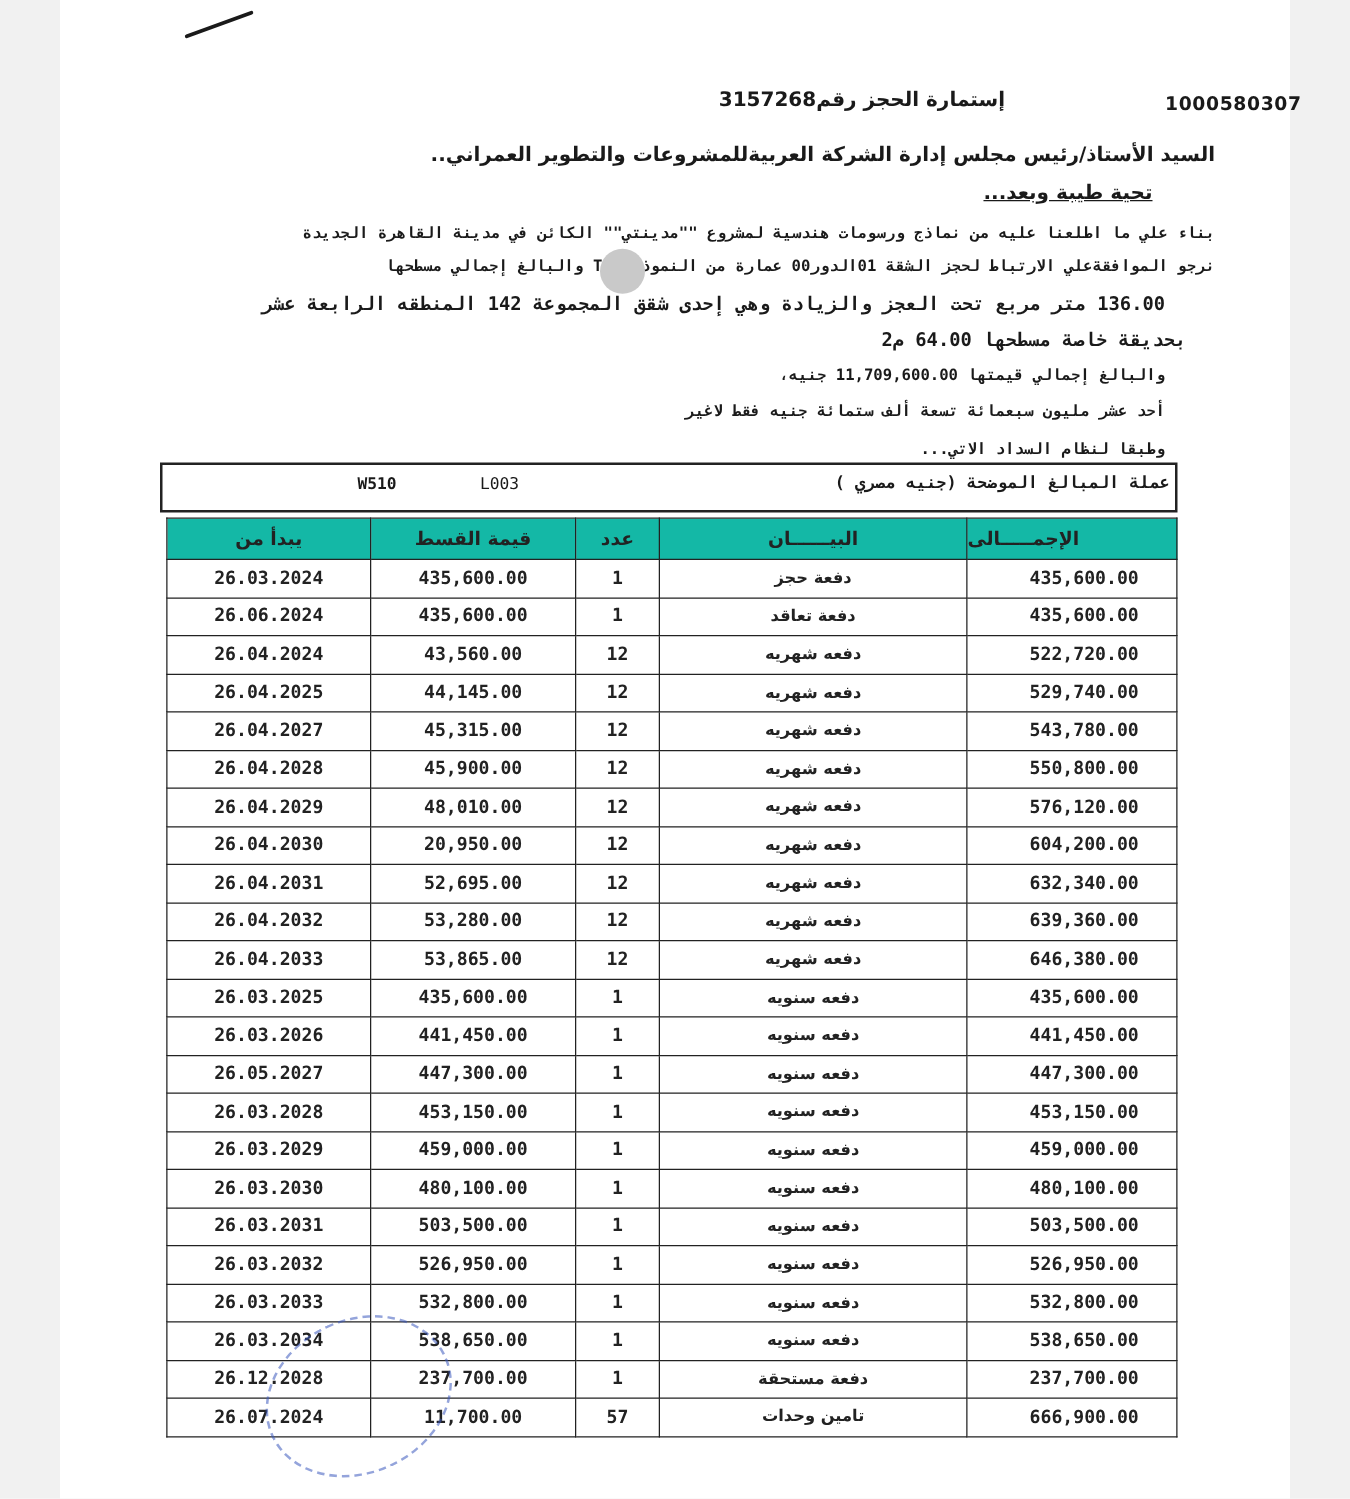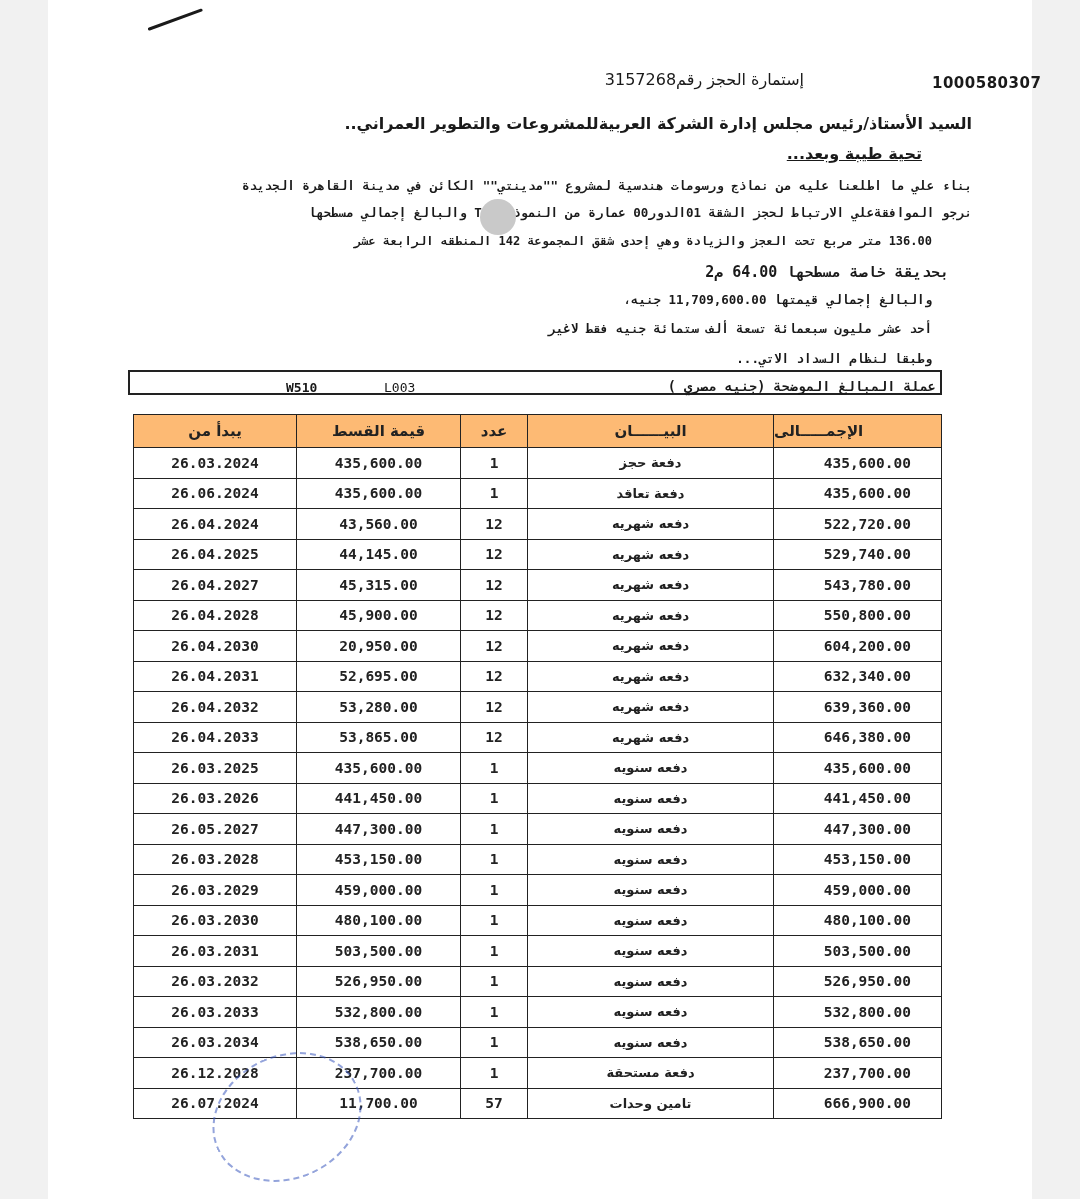--- a/index.html
+++ b/index.html
@@ -19,62 +19,62 @@
     background:#1a1a1a; border-radius:2px;
     transform:rotate(-20deg); transform-origin:left center;
   }
   .ref-no {
     position:absolute; left:884px; top:74px;
     font-family:"DejaVu Sans", sans-serif; font-size:15px; font-weight:bold; letter-spacing:0.5px;
   }
   .form-title {
     position:absolute; left:486px; top:70px; width:270px;
     direction:rtl; text-align:right;
-    font-size:16px; font-weight:normal;
+    font-size:16px; font-weight:bold;
   }
   .line {
     position:absolute; direction:rtl; text-align:right; white-space:nowrap;
     font-size:14px; font-weight:bold;
     font-family:"DejaVu Sans Mono", monospace;
   }
   .l-addr { right:60px; top:114px; font-family:"DejaVu Sans", sans-serif; font-size:16px; }
   .l-greet { right:110px; top:144px; font-family:"DejaVu Sans", sans-serif; font-size:16px;text-decoration:underline; }
   .l1 { right:60px; top:178px; font-size:12.5px; letter-spacing:0.3px; }
   .l2 { right:60px; top:205px; font-size:12.5px; letter-spacing:0.3px; }
-  .l3 { right:100px; top:234px; font-size:12px; letter-spacing:0.3px; }
+  .l3 { right:100px; top:234px; font-size:15px; letter-spacing:0.3px; }
   .l4 { right:83px; top:263px; font-size:15px; }
   .l5 { right:100px; top:292px; font-size:12.5px; }
   .l6 { right:100px; top:321px; font-size:12.5px; }
   .l7 { right:100px; top:351px; font-size:12.5px; }
   .redact {
     position:absolute; left:480px; top:199px; width:36px; height:36px; border-radius:50%;
     background:#c9c9c9;
   }
   .cur-box {
-    position:absolute; left:128px; top:370px; width:814px; height:25px;
+    position:absolute; left:128px; top:370px; width:814px; height:40px;
     border:2px solid #222; box-sizing:border-box;
   }
   .cur-text {
     position:absolute; right:4px; top:6px; direction:rtl; font-size:13.5px; font-weight:bold;
     font-family:"DejaVu Sans Mono", monospace;
   }
   .cur-code1 { position:absolute; left:156px; top:8px; font-size:13px; font-weight:bold; font-family:"DejaVu Sans Mono", monospace; }
   .cur-code2 { position:absolute; left:254px; top:8px; font-size:13px; font-weight:normal; font-family:"DejaVu Sans Mono", monospace; }
   table.sched {
     position:absolute; left:133px; top:414px; width:808px;
     border-collapse:collapse; table-layout:fixed;
   }
   table.sched td, table.sched th {
     border:1.6px solid #222;
     height:29.5px; padding:0; text-align:center;
     font-family:"DejaVu Sans Mono", monospace; font-weight:bold; font-size:14.5px;
     color:#222;
   }
   table.sched th {
-    height:32px; background:#fdba74;
+    height:32px; background:#14b8a6;
     font-family:"DejaVu Sans", sans-serif; font-size:15px; direction:rtl;
   }
   table.sched td.desc { font-family:"DejaVu Sans", sans-serif; font-size:13px; direction:rtl; }
   table.sched td.total { text-align:right; padding-right:30px; }
   table.sched th.total { text-align:left; padding-right:6px; }
   .stamp {
     position:absolute; left:210px; top:1055px; width:150px; height:120px;
     border:2px dashed rgba(60,90,190,0.55); border-radius:50%;
     transform:rotate(-25deg); pointer-events:none;
   }
@@ -162,20 +162,27 @@
         <td class="total">543,780.00</td>
       </tr>
       <tr>
         <td>26.04.2028</td>
         <td>45,900.00</td>
         <td>12</td>
         <td class="desc">دفعه شهريه</td>
         <td class="total">550,800.00</td>
       </tr>
       <tr>
+        <td>26.04.2029</td>
+        <td>48,010.00</td>
+        <td>12</td>
+        <td class="desc">دفعه شهريه</td>
+        <td class="total">576,120.00</td>
+      </tr>
+      <tr>
         <td>26.04.2030</td>
         <td>20,950.00</td>
         <td>12</td>
         <td class="desc">دفعه شهريه</td>
         <td class="total">604,200.00</td>
       </tr>
       <tr>
         <td>26.04.2031</td>
         <td>52,695.00</td>
         <td>12</td>

